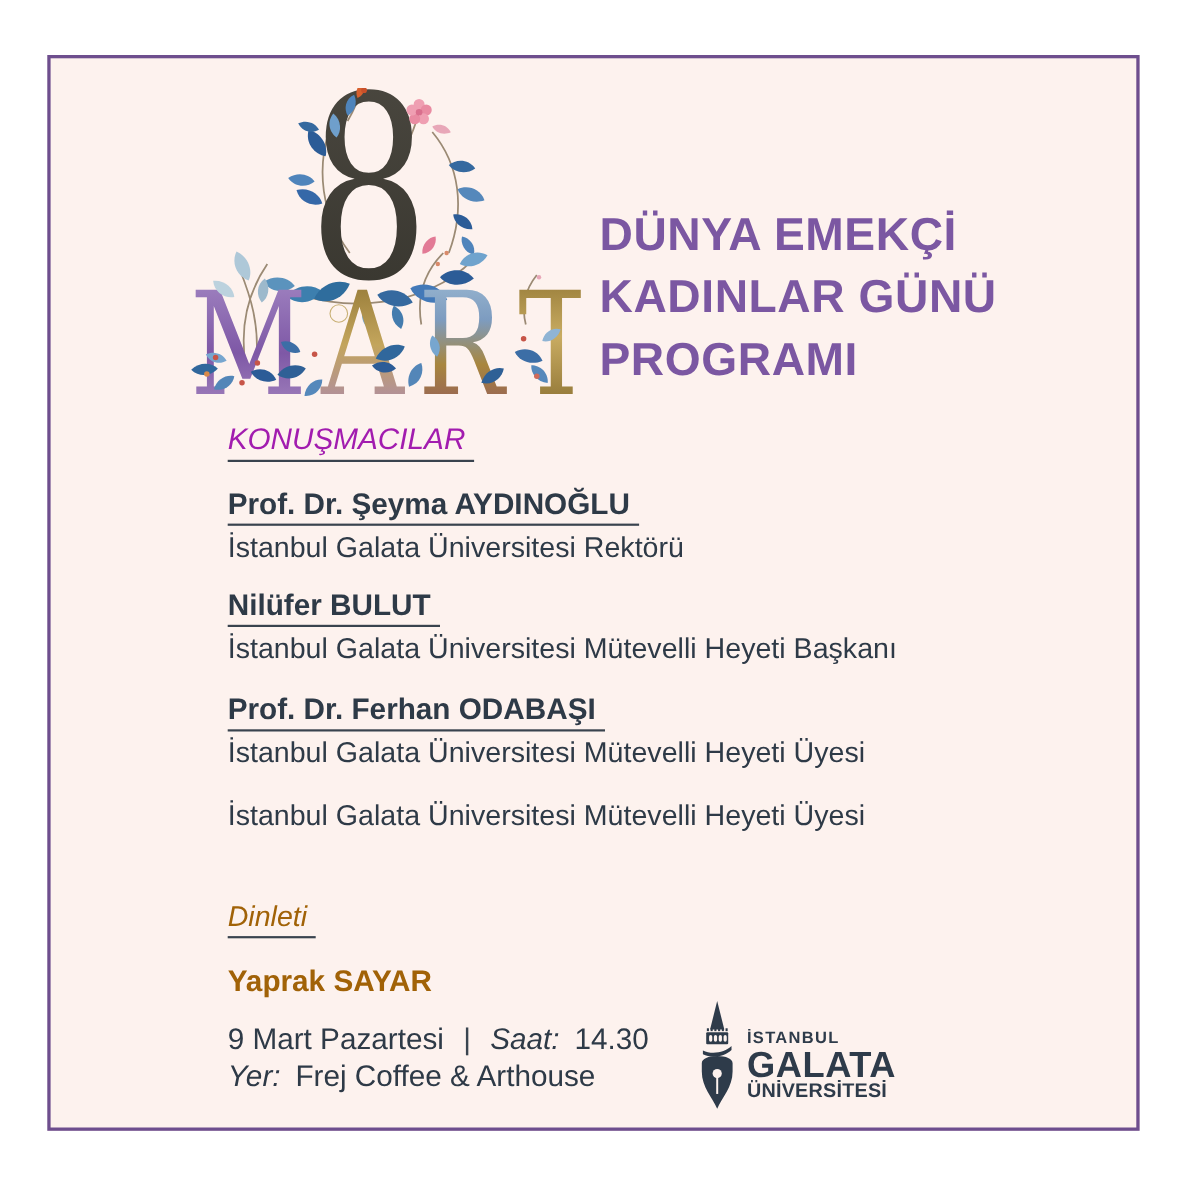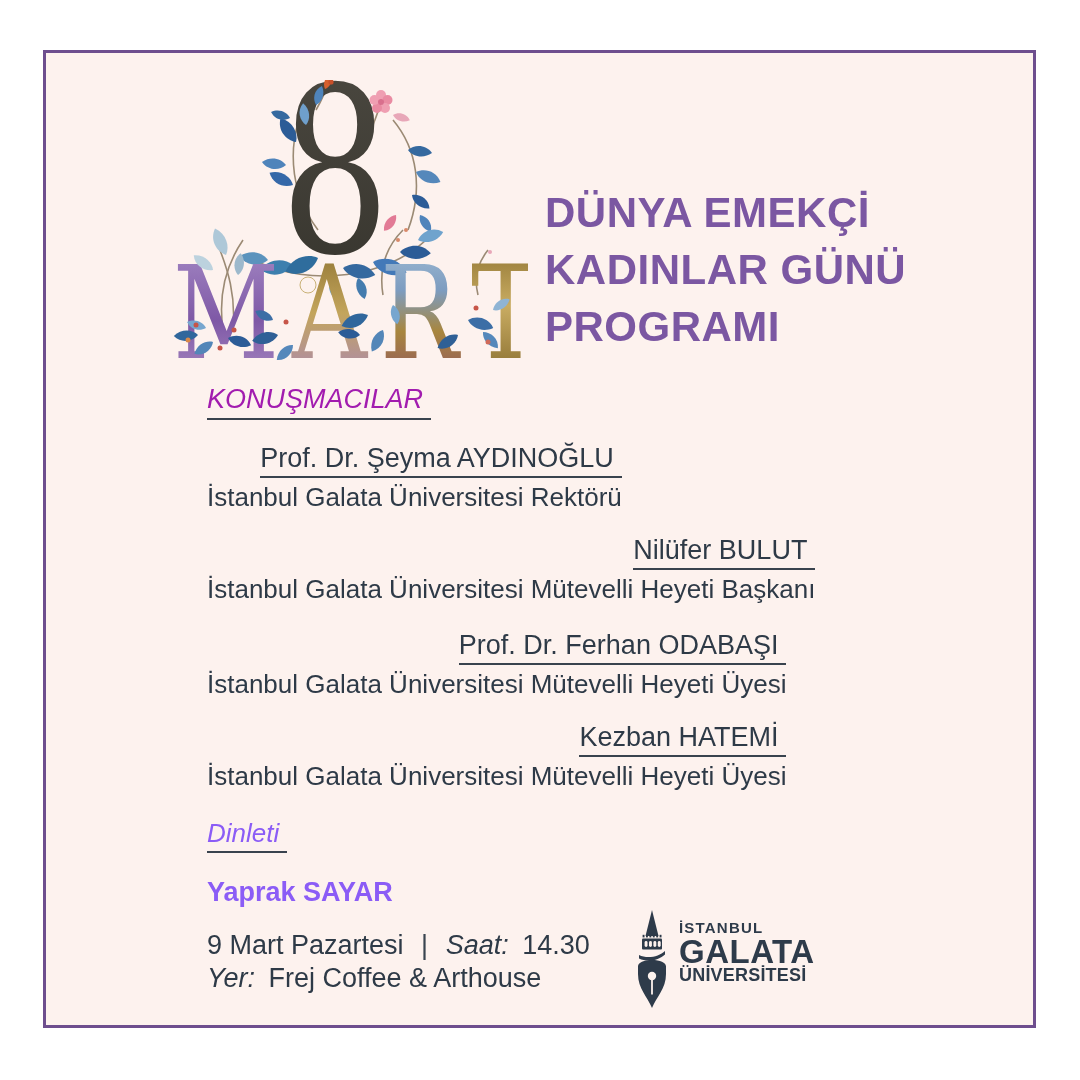--- a/index.html
+++ b/index.html
@@ -44,35 +44,34 @@
     color:#a21caf;
   }
   .underlined {
     display:inline-block;
     border-bottom:2px solid #39434e;
     padding:0 8px 3px 0;
   }
   .speaker { position:absolute; left:161px; color:#2e3a47; }
   .speaker-name {
     font-size:27px;
-    font-weight:400;
+    font-weight:700;
     line-height:30px;
-    text-align:right;
   }
   .speaker-title {
     font-size:26px;
     font-weight:400;
     line-height:30px;
     margin-top:4px;
   }
   .sp1 { top:390px; }
   .sp2 { top:482px; }
   .sp3 { top:577px; }
   .sp4 { top:669px; }
-  .performance { position:absolute; left:161px; top:765px; color:#8b5cf6; }
+  .performance { position:absolute; left:161px; top:765px; color:#a16207; }
   .performance-heading {
     font-size:26px;
     font-style:italic;
     font-weight:400;
     line-height:30px;
   }
   .performance-name {
     font-size:27px;
     font-weight:700;
     margin-top:24px;
@@ -92,21 +91,21 @@
   .d-strong { font-weight:400; }
   
   .logo {
     position:absolute;
     left:588px; top:853px;
     display:flex;
     align-items:flex-start;
     color:#2e3b4a;
   }
   .logo-icon { width:36px; height:100px; margin-top:4px; }
-  .logo-text { margin-left:9px; margin-top:14px; }
+  .logo-text { margin-left:9px; margin-top:30px; }
   .logo-line1 {
     font-size:15px; font-weight:700; letter-spacing:1.2px; line-height:16px;
   }
   .logo-line2 {
     font-size:33px; font-weight:800; letter-spacing:0.5px; line-height:31px;
   }
   .logo-line3 {
     font-size:18px; font-weight:700; letter-spacing:0.2px; line-height:17px;
   }
 </style>
@@ -261,21 +260,20 @@
   </div>
   <div class="speaker sp2">
     <div class="speaker-name"><span class="underlined">Nilüfer BULUT</span></div>
     <div class="speaker-title">İstanbul Galata Üniversitesi Mütevelli Heyeti Başkanı</div>
   </div>
   <div class="speaker sp3">
     <div class="speaker-name"><span class="underlined">Prof. Dr. Ferhan ODABAŞI</span></div>
     <div class="speaker-title">İstanbul Galata Üniversitesi Mütevelli Heyeti Üyesi</div>
   </div>
   <div class="speaker sp4">
-    <div class="speaker-name"><span class="underlined">Kezban HATEMİ</span></div>
     <div class="speaker-title">İstanbul Galata Üniversitesi Mütevelli Heyeti Üyesi</div>
   </div>
 
   <div class="performance">
     <div class="performance-heading">
       <span class="underlined">Dinleti</span>
     </div>
     <div class="performance-name">Yaprak SAYAR</div>
   </div>
 

